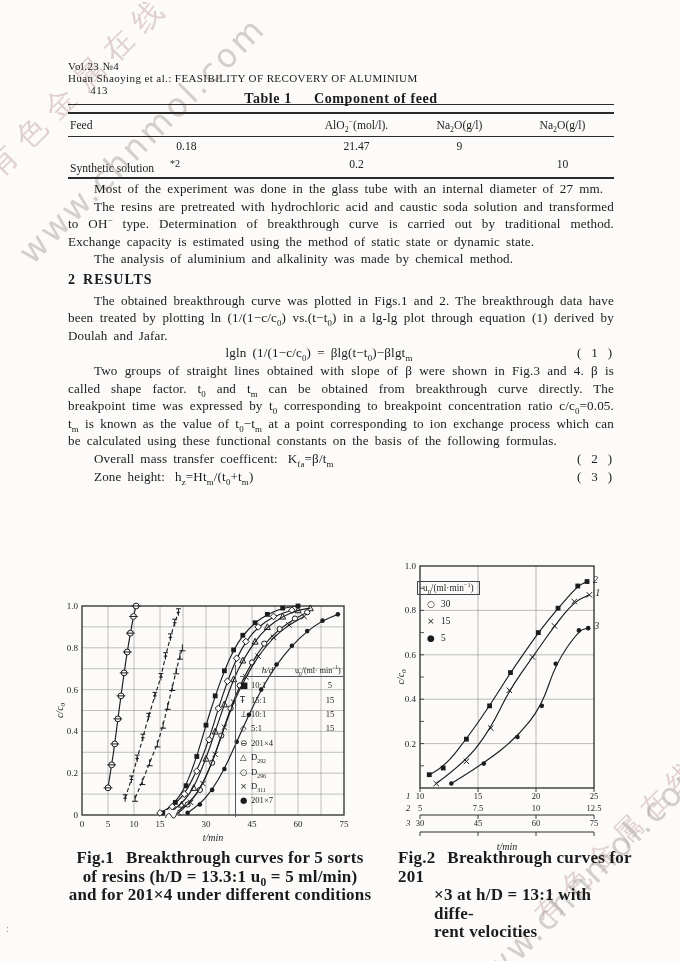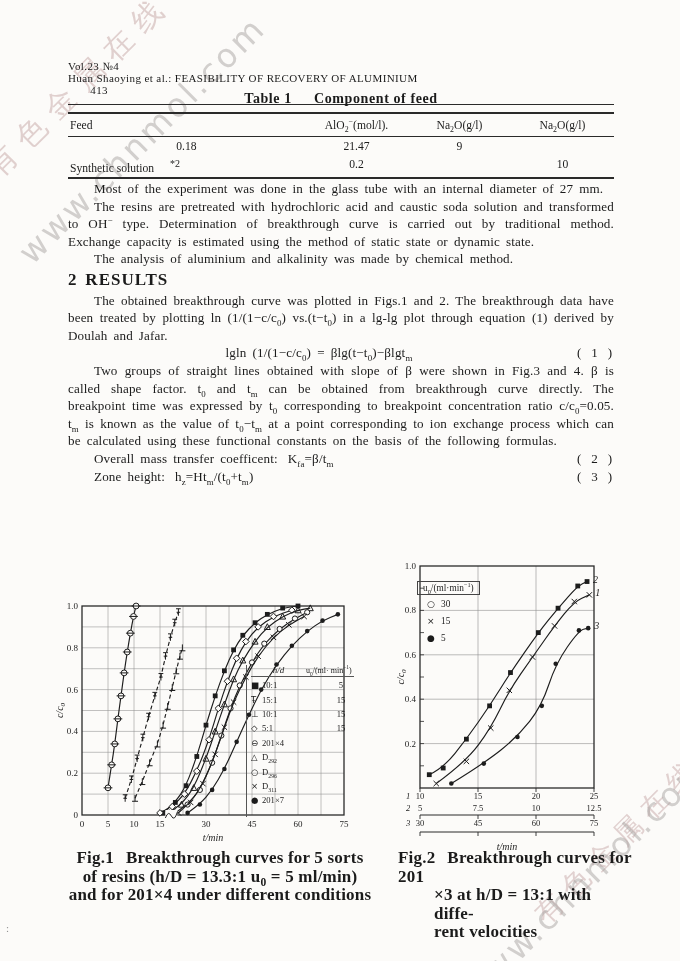--- a/index.html
+++ b/index.html
@@ -33,32 +33,32 @@
   .ptable .t-head{border-bottom:1.1px solid #2a2a2a; padding:5px 0 4px 0;}
   .ptable .c-feed{text-align:left; padding-left:2px;}
   .ptable .c-val{text-align:center;}
   .ptable .note{margin-left:16px; font-size:10px; vertical-align:super;}
   sub{font-size:68%; line-height:0;}
   sup{font-size:68%; line-height:0;}
   
   .text-block{position:absolute; left:68px; top:180px; width:546px;
     font-size:13.1px; line-height:17.6px; text-align:justify; word-spacing:2.6px; letter-spacing:0.15px;}
   .text-block p{margin:0; text-indent:26px;}
-  .sec-head{font-weight:bold; font-size:17px; margin:3px 0 3px 0; letter-spacing:1px;}
+  .sec-head{font-weight:bold; font-size:14px; margin:3px 0 3px 0; letter-spacing:1px;}
   .eq{display:flex; margin:0;}
   .eq .eq-center{flex:1; text-align:center;}
   .eq .eq-left{flex:1; text-align:left; padding-left:26px;}
   .eq .eq-num{width:44px; text-align:right; letter-spacing:2px;}
   .eq .formula{margin-left:10px;}
   .note-line{padding-left:26px;}
   
   .fig{position:absolute;}
   .fig svg{display:block;}
   .fig-legend{position:absolute; font-family:"Liberation Serif","DejaVu Serif",serif;}
-  #fig1-legend{left:194px; top:95px; width:108px; height:152px;
+  #fig1-legend{left:183px; top:95px; width:108px; height:152px;
      border-left:1px solid #555; padding-left:4px; box-sizing:border-box; font-size:8.6px;}
   #fig1-legend .lg-head{display:flex; border-bottom:1px solid #555; padding-bottom:1px; margin-bottom:1px; align-items:flex-end;}
   #fig1-legend .lg-head .h1{flex:1; font-style:italic; text-align:center; font-size:9px;}
   #fig1-legend .lg-head .h2{width:48px; font-size:8px; line-height:9px; text-align:left;}
   #fig1-legend .l-row{display:flex; height:14.4px; align-items:center;}
   #fig1-legend .l-mk{width:11px; font-family:"DejaVu Sans",sans-serif; font-size:8.5px;}
   #fig1-legend .l-lb{flex:1;}
   #fig1-legend .l-u{width:26px; text-align:center;}
   #fig2-legend{left:21px; top:25px; font-size:9.3px;}
   #fig2-legend .lg2-head{border:1px solid #444; padding:1px 5px; display:inline-block;}

